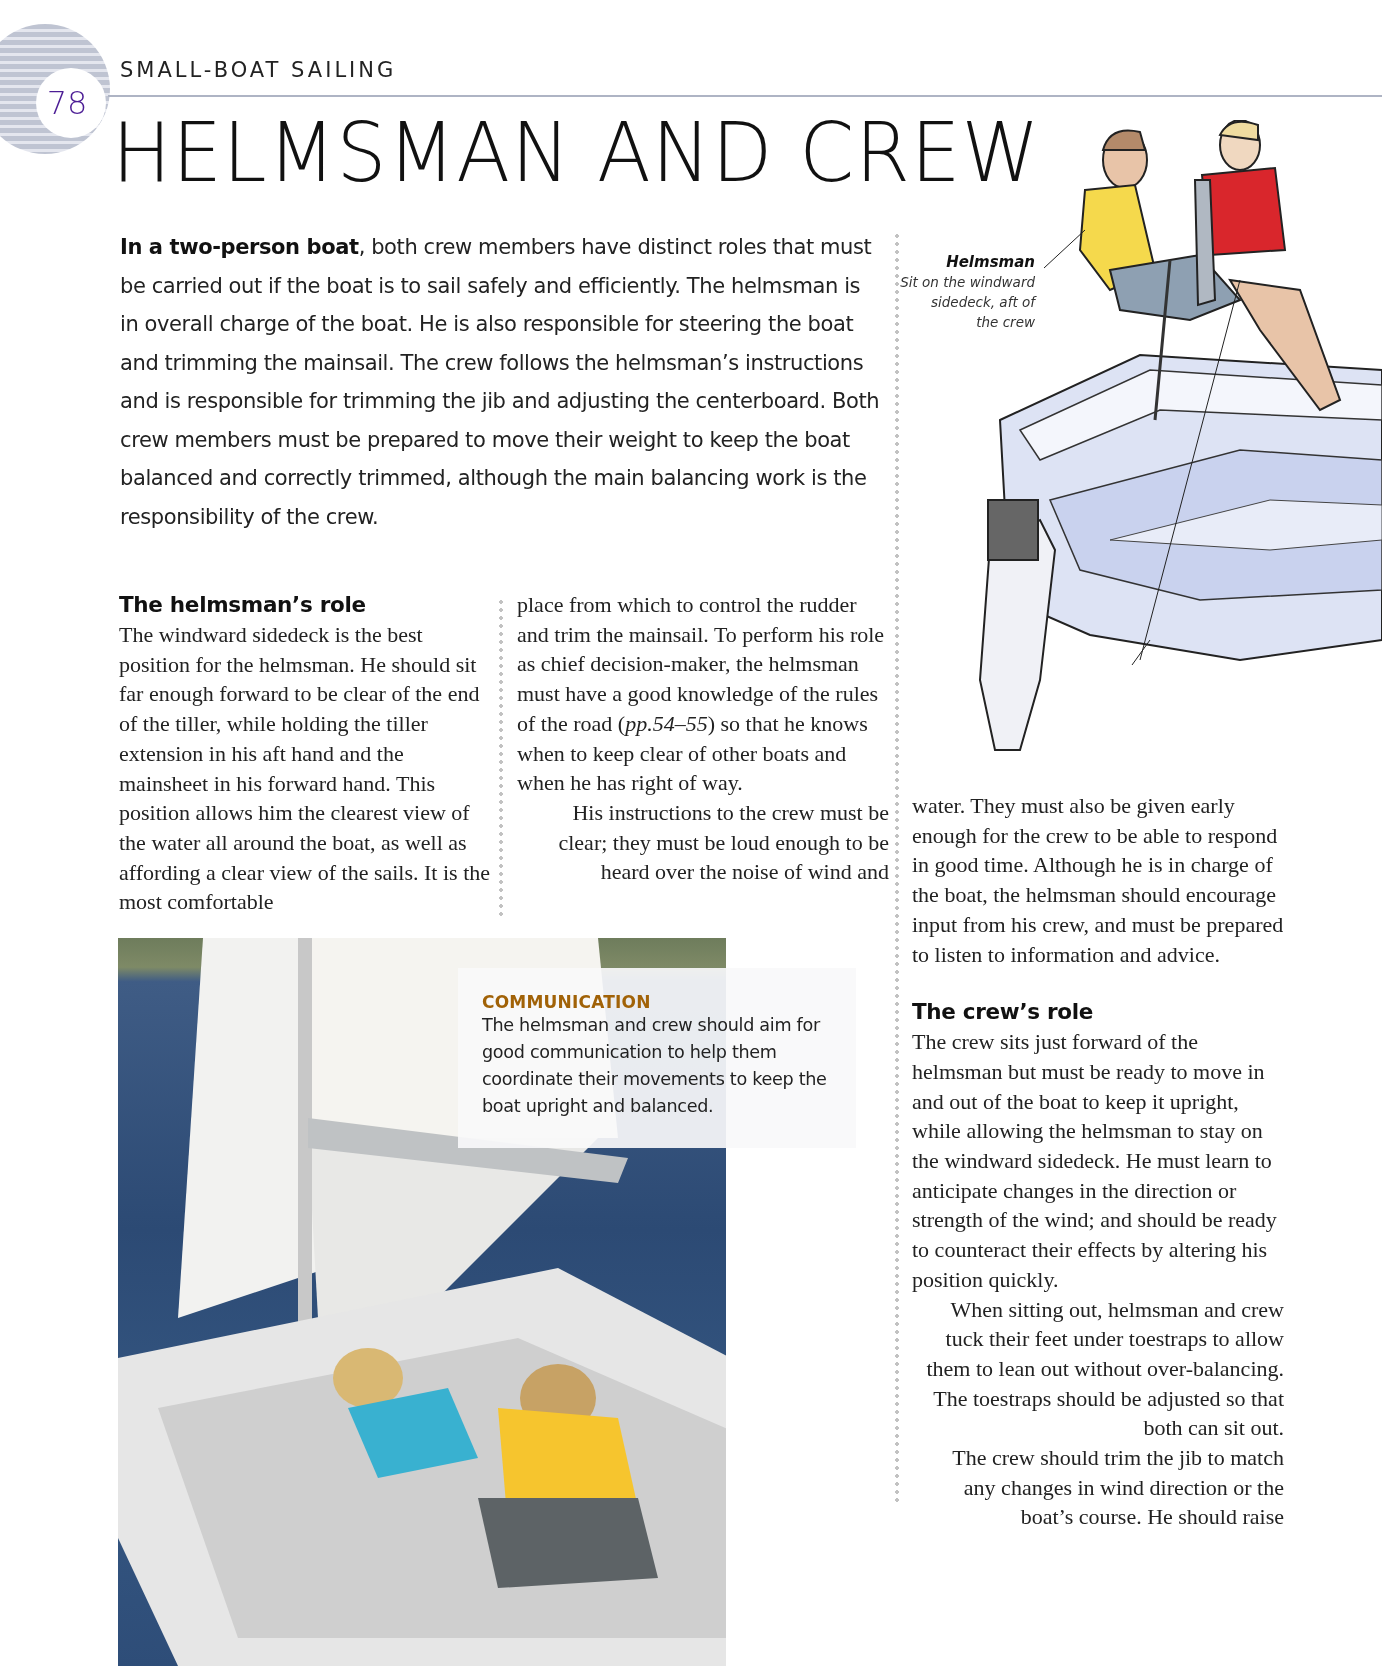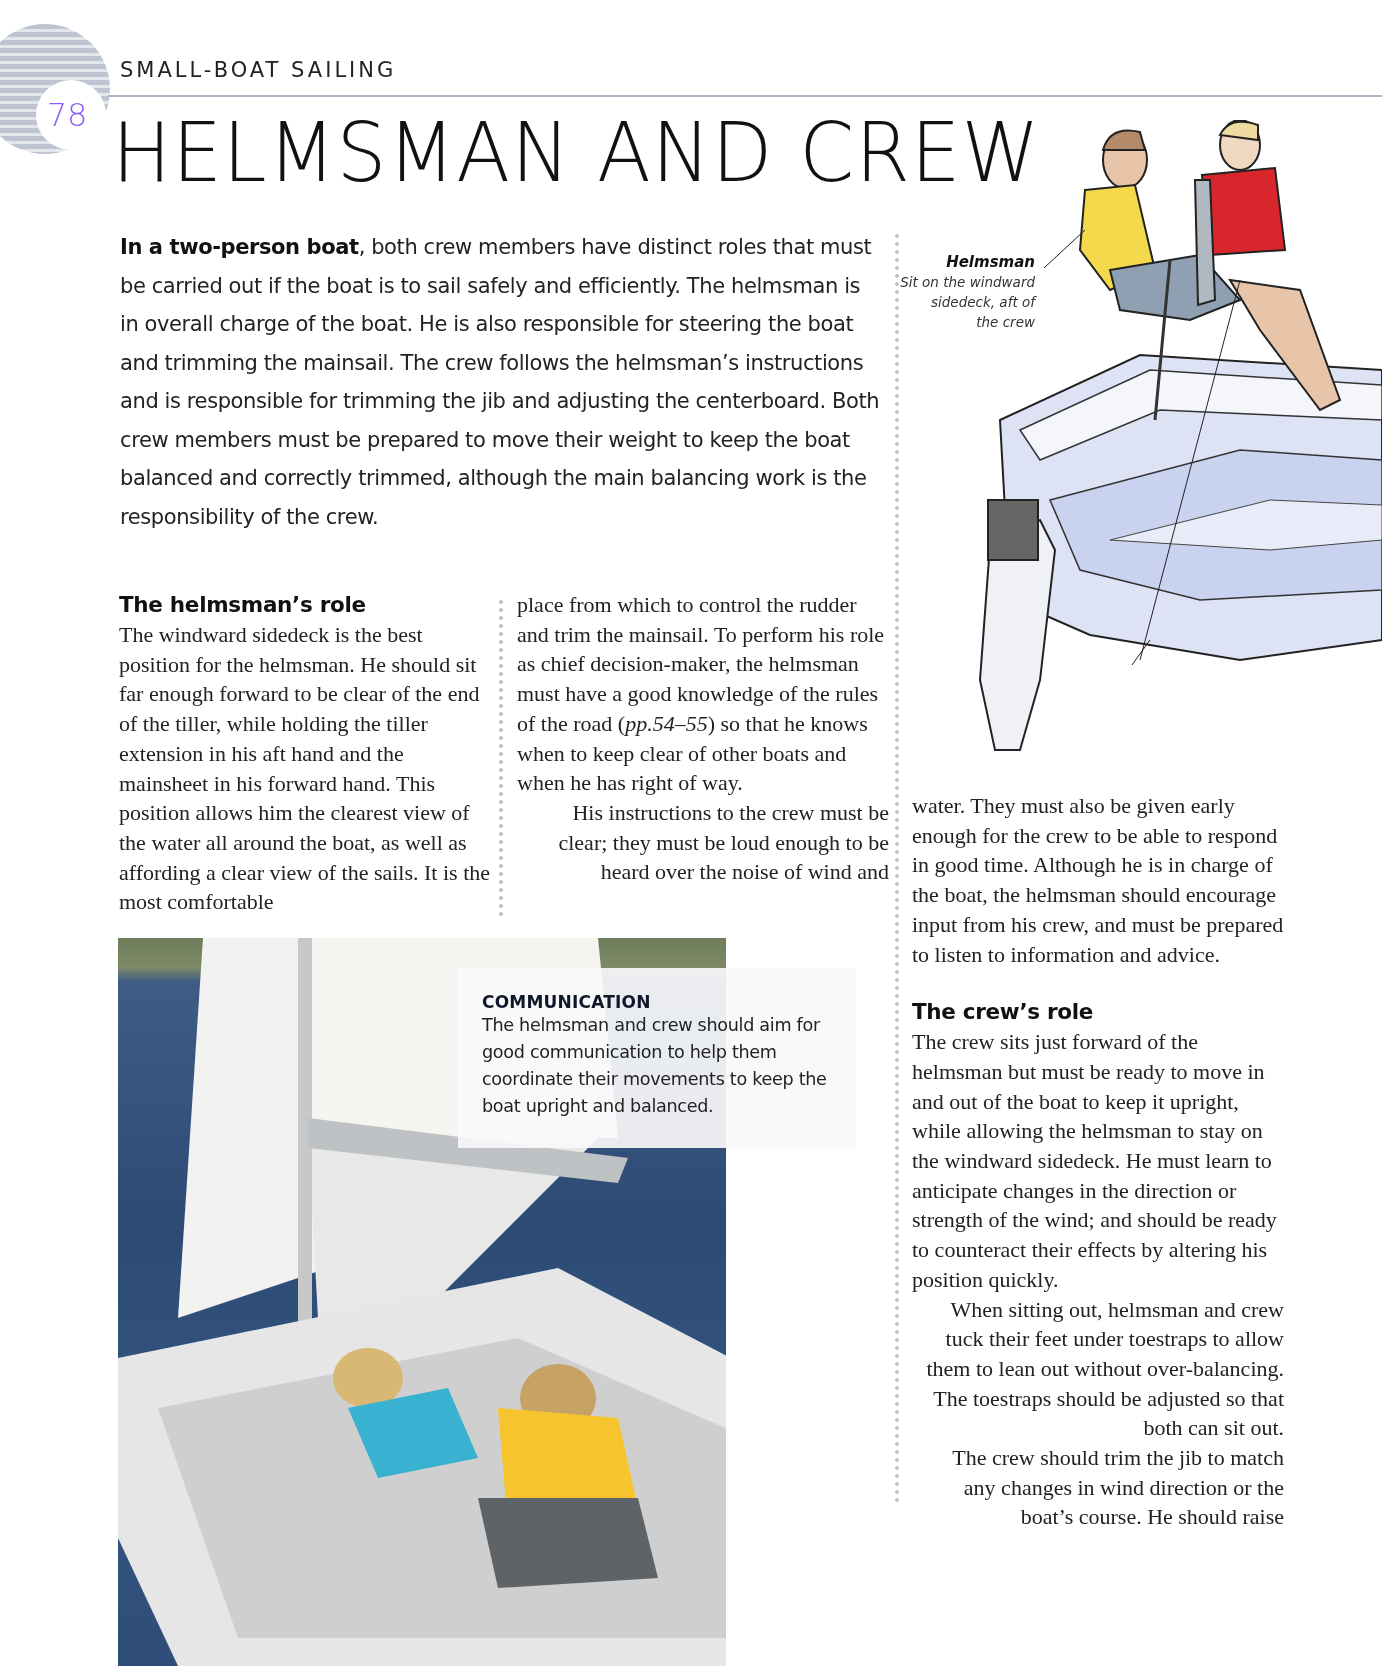--- a/index.html
+++ b/index.html
@@ -1,22 +1,22 @@
 <!DOCTYPE html>
 <html><head>
 <meta charset="utf-8">
 <style>
   * { box-sizing: border-box; margin: 0; padding: 0; }
   html, body { width: 1382px; height: 1666px; background: #ffffff; overflow: hidden; }
   body { position: relative; font-family: "DejaVu Sans", sans-serif; color: #1a1a1a; }
 
   .folio-disc { position: absolute; left: -20px; top: 24px; width: 130px; height: 130px; border-radius: 50%;
     background: repeating-linear-gradient(180deg, #bfc4d2 0 5px, #e4e6ee 5px 8px); }
-  .folio-num { position: absolute; left: 36px; top: 80px; width: 70px; height: 70px; border-radius: 50%; background: #fff;
-    font-family: "DejaVu Sans", sans-serif; font-weight: 200; font-size: 32px; color: #8b5cf6; display:flex; align-items:center; justify-content:center; padding-right:8px;}
+  .folio-num { position: absolute; left: 36px; top: 68px; width: 70px; height: 70px; border-radius: 50%; background: #fff;
+    font-family: "DejaVu Sans", sans-serif; font-weight: 200; font-size: 32px; color: #4c1d95; display:flex; align-items:center; justify-content:center; padding-right:8px;}
   .section-label { position: absolute; left: 120px; top: 58px; font-size: 21px; letter-spacing: 3px; color: #222; font-family: "DejaVu Sans", sans-serif; }
   .rule { position: absolute; left: 108px; top: 95px; width: 1274px; height: 2px; background: #aeb4c4; }
 
   .title { position: absolute; left: 112px; top: 112px; font-family: "DejaVu Sans", sans-serif; font-weight: 200; font-size: 82px;
     letter-spacing: 1px; color: #111; line-height: 1; transform: scaleX(0.96); transform-origin: left; }
 
   .intro { position: absolute; left: 120px; top: 228px; width: 760px; font-family: "DejaVu Sans", sans-serif; font-size: 21px;
     line-height: 38.5px; color: #222; letter-spacing: -0.4px; }
   .intro b { font-weight: bold; color: #111; }
 
@@ -24,21 +24,21 @@
     background-size: 4px 8px; background-repeat: repeat-y; }
 
   .body-text { font-family: "Liberation Serif", serif; font-size: 22px; line-height: 29.7px; color: #222; }
   .h-sub { font-family: "DejaVu Sans", sans-serif; font-weight: bold; font-size: 21.5px; color: #111; letter-spacing: -0.3px; line-height: 30px; }
   .indent { text-indent: 36px; text-align: right; }
   .col { position: absolute; }
 
   .photo { position: absolute; left: 118px; top: 938px; width: 608px; height: 728px; overflow: hidden;
     background: linear-gradient(180deg, #6e7c5c 0%, #7e8a66 4%, #3f5c85 6%, #2c4a74 40%, #355782 70%, #2e4d78 100%); }
   .callout { position: absolute; left: 458px; top: 968px; width: 398px; height: 180px; background: rgba(248,248,250,0.92); padding: 24px 24px; }
-  .callout-title { font-family: "DejaVu Sans", sans-serif; font-weight: bold; font-size: 17px; color: #0f172a; letter-spacing: 0.2px; }
+  .callout-title { font-family: "DejaVu Sans", sans-serif; font-weight: bold; font-size: 17px; color: #a16207; letter-spacing: 0.2px; }
   .callout-body { font-family: "DejaVu Sans", sans-serif; font-size: 17.6px; line-height: 27px; color: #222; letter-spacing: -0.3px; }
 
   .diagram { position: absolute; left: 940px; top: 120px; width: 442px; height: 640px; }
   .label { position: absolute; text-align: right; font-family: "DejaVu Sans", sans-serif; font-style: italic; font-size: 13.5px; line-height: 20px; color: #333; }
   .label b { font-weight: bold; font-size: 15px; color: #111; }
 </style>
 </head>
 <body>
 
 <div class="folio-disc"></div>

